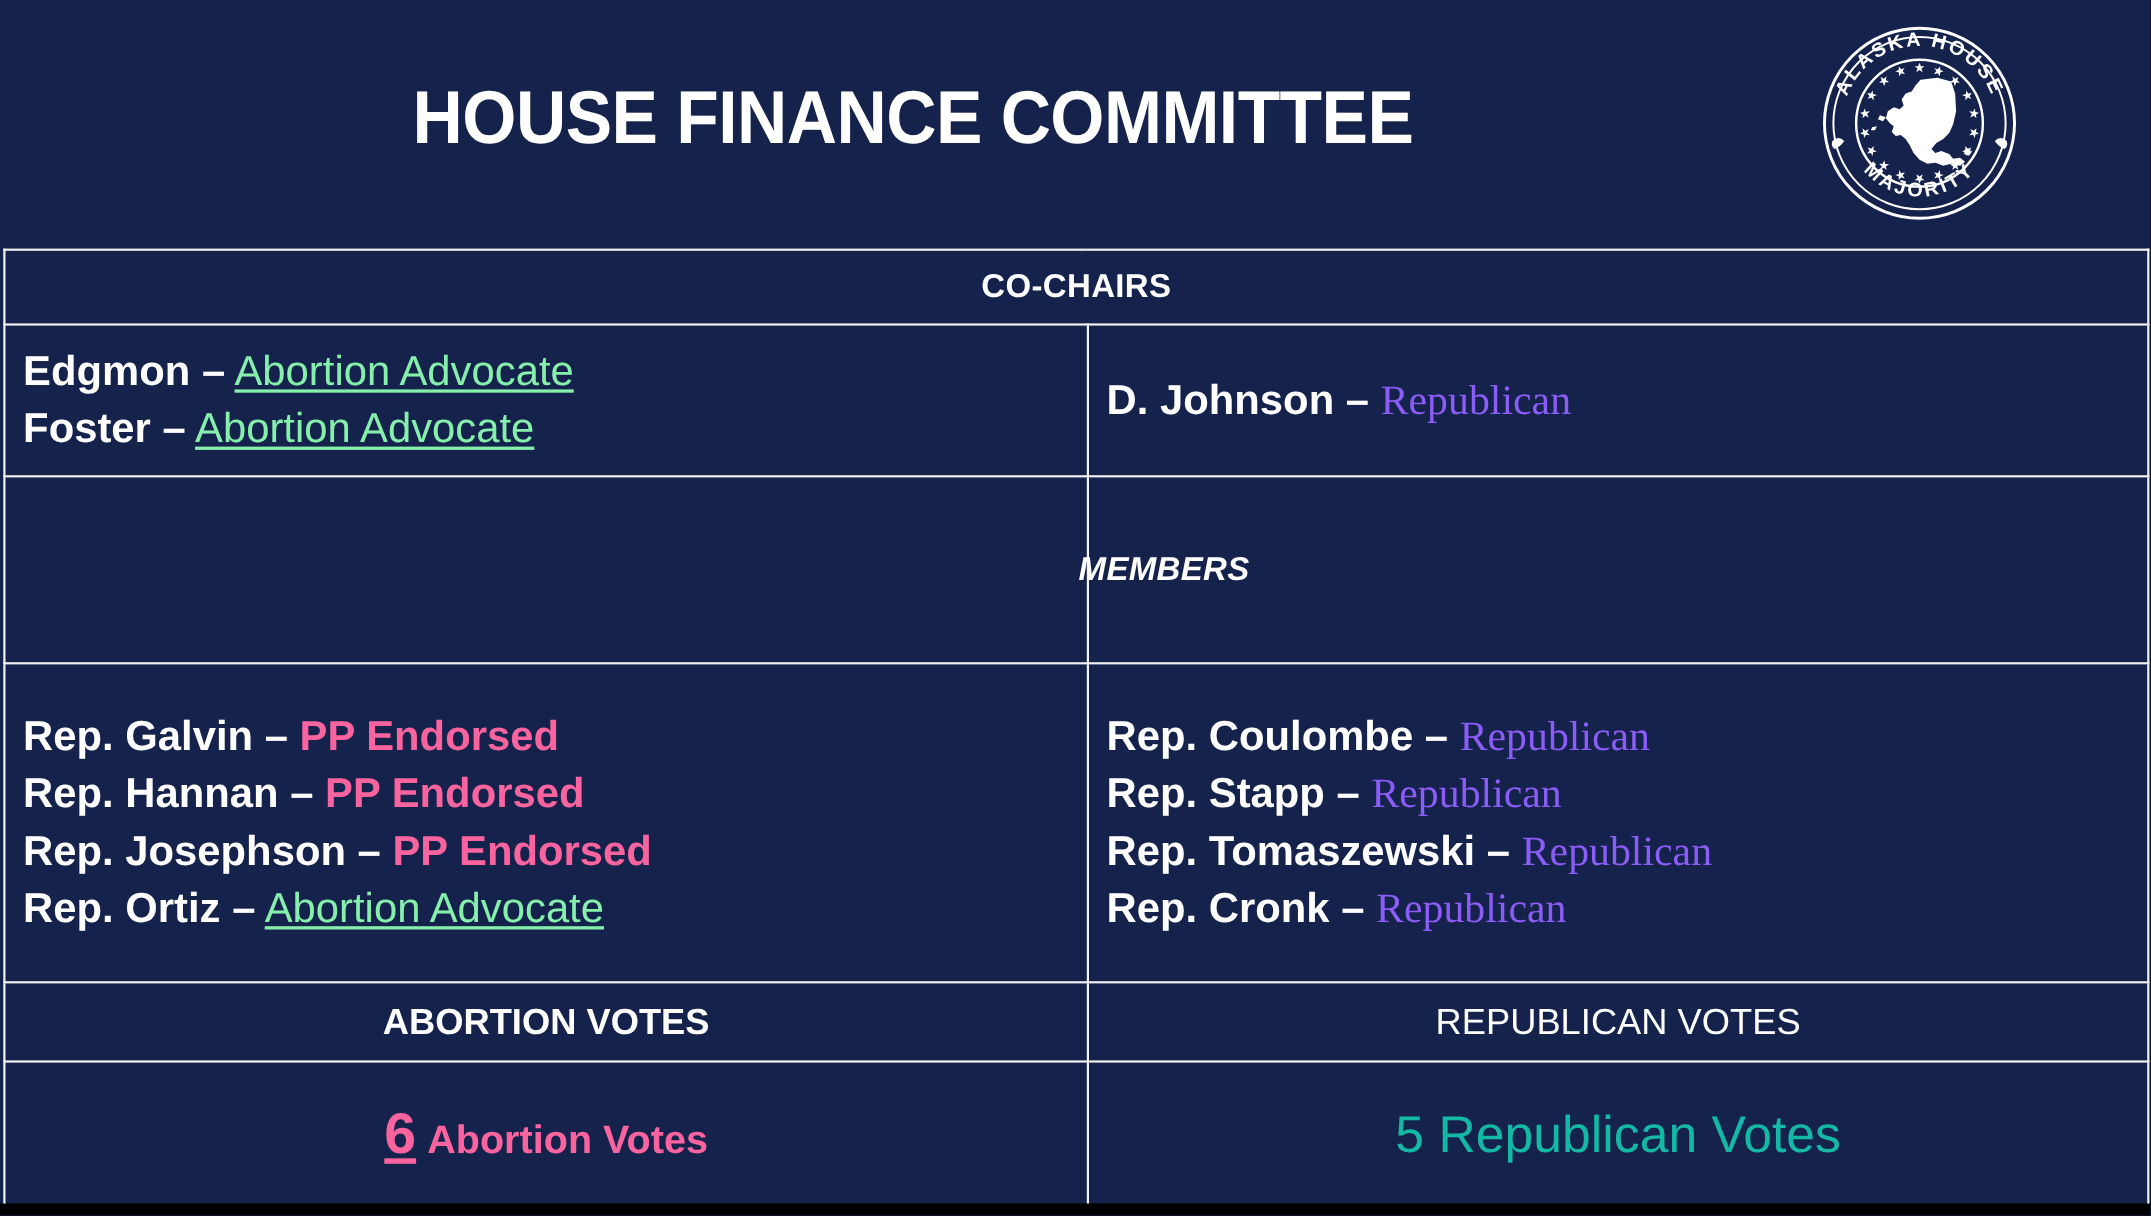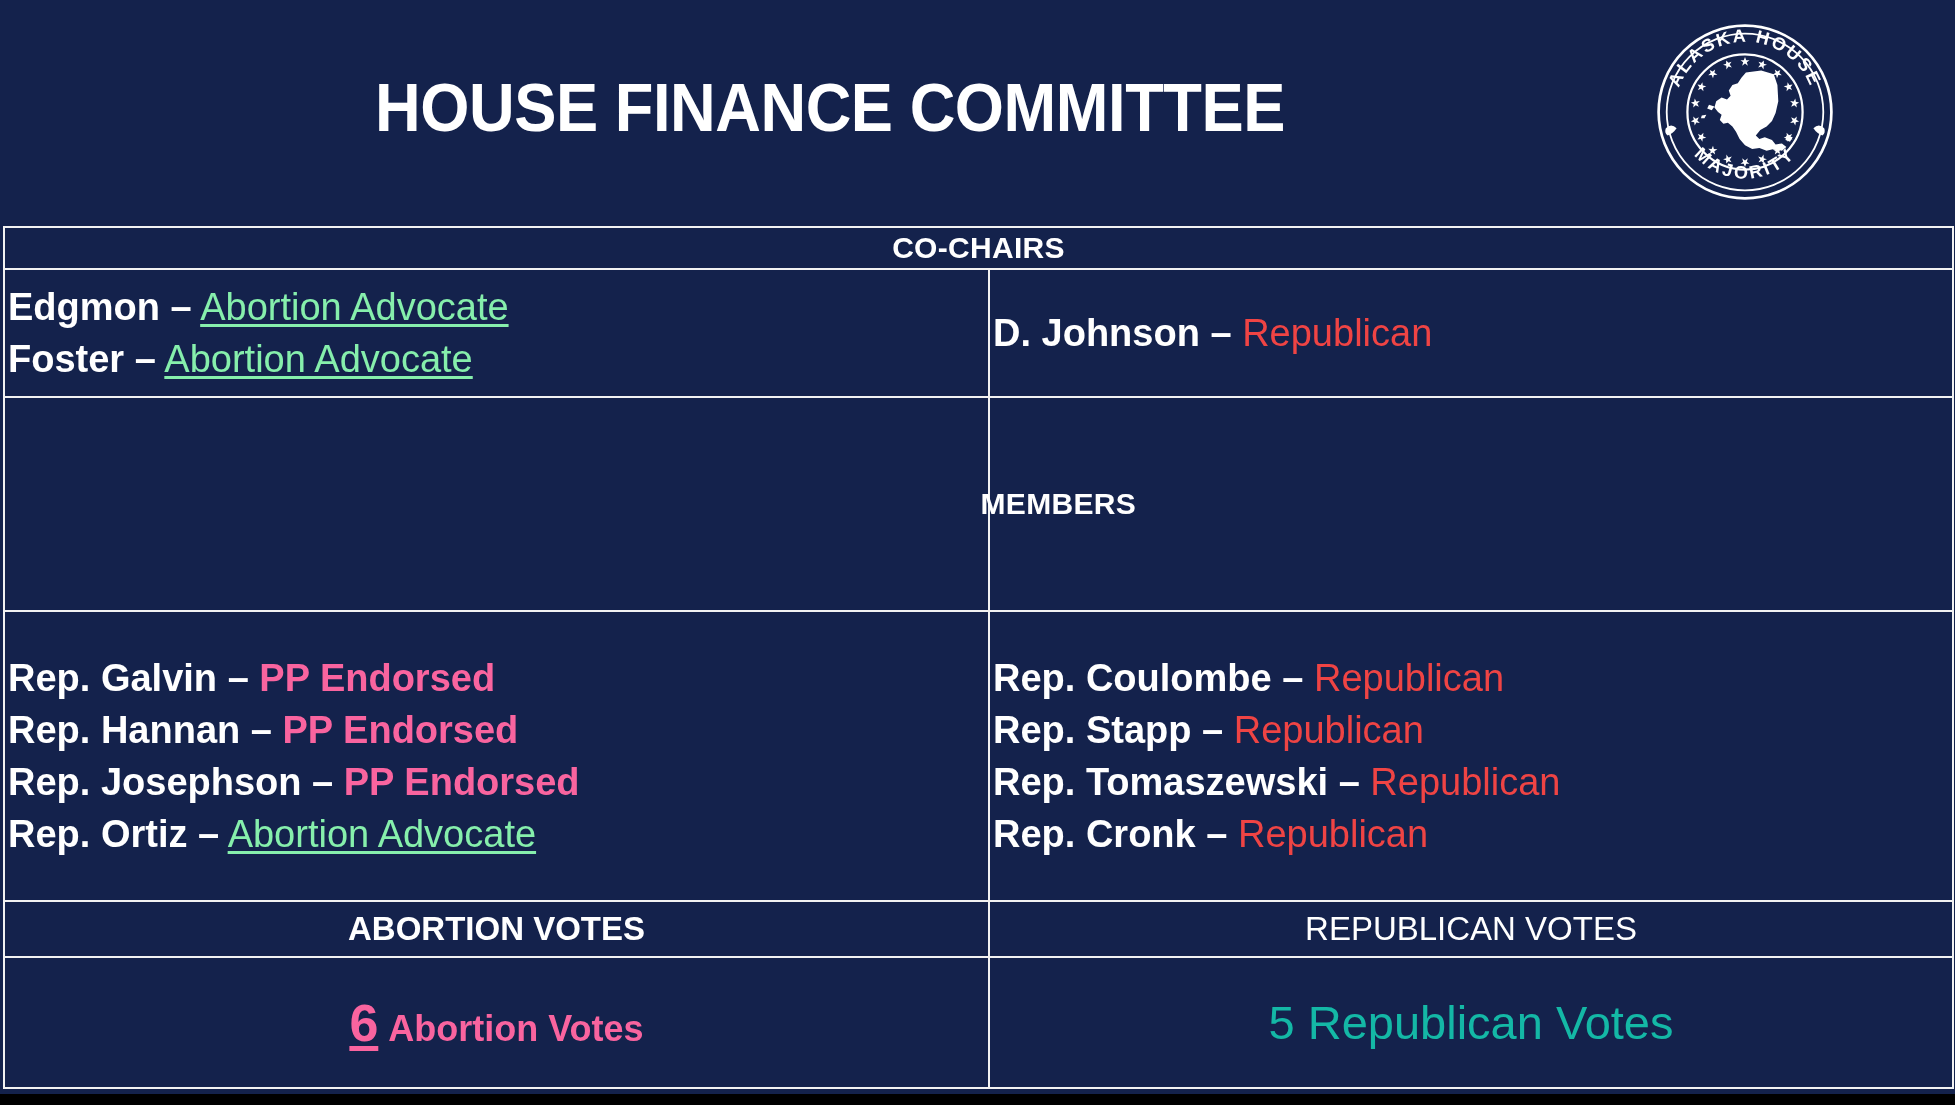--- a/index.html
+++ b/index.html
@@ -42,54 +42,54 @@
     position:absolute;
     left:3px; top:226px;
     width:1949px;
     border-collapse:collapse;
     table-layout:fixed;
   }
   #table td {
     border:2px solid #F2F2F2;
     vertical-align:middle;
     color:#FFFFFF;
-    padding:3px;
+    padding:16px;
   }
   .col-left  { width:985px; }
   .col-right { width:964px; }
 
   
   td.sect {
     text-align:center;
     font-size:30px;
     font-weight:bold;
     letter-spacing:0.3px;
     height:38px;
     border-left:2px solid #F2F2F2;
     border-right:2px solid #F2F2F2;
   }
-  td.sect-tall { height:214px; }
+  td.sect-tall { height:170px;font-style:italic; }
   td.sect-tall .lbl { display:block; }
 
   td.namecell {
     padding:8px 10px 10px 10px;
     height:128px;
   }
   td.namecell.right { padding-left:22px; }
   td.namecell-m { height:290px; padding:6px 10px 8px 10px; }
   td.namecell-m.right { padding-left:22px; }
 
   .line {
     font-size:38px;
     line-height:1.37;
     white-space:nowrap;
   }
   .nm { font-weight:bold; color:#FFFFFF; }
   .dash { font-weight:bold; color:#FFFFFF; }
-  .rep { color:#ef4444; font-weight:normal; }
+  .rep { color:#8b5cf6; font-weight:normal;font-family:Liberation Serif, serif; }
   .adv {
     color:#86efac;
     font-weight:normal;
     text-decoration:underline;
     text-underline-offset:4px;
     text-decoration-thickness:3px;
   }
   .ppe { color:#F9649F; font-weight:bold; }
 
   td.votehdr {

